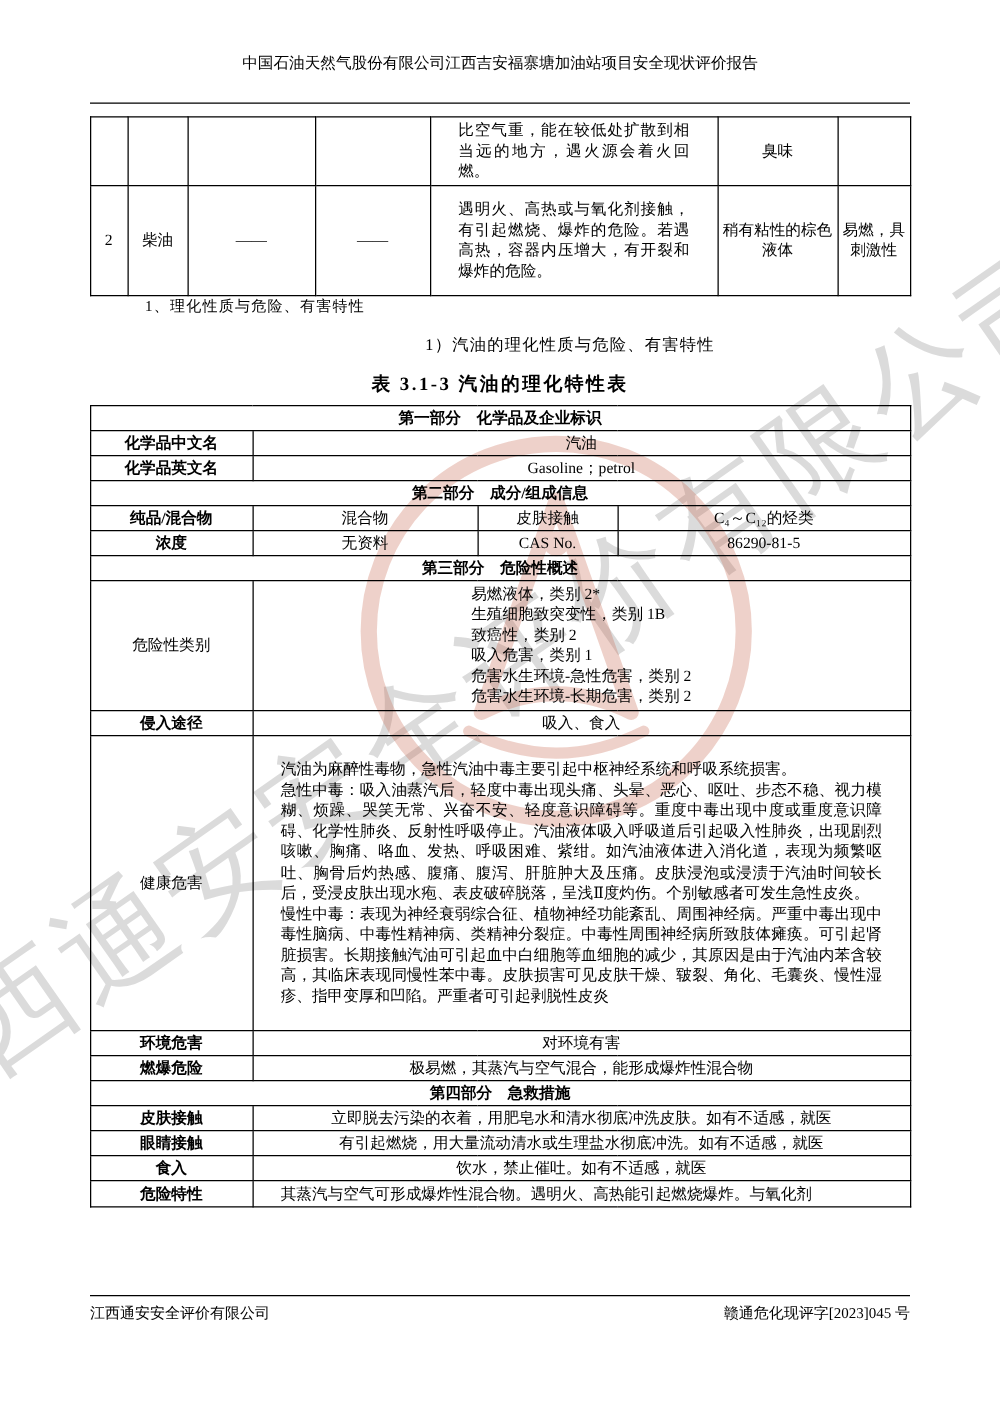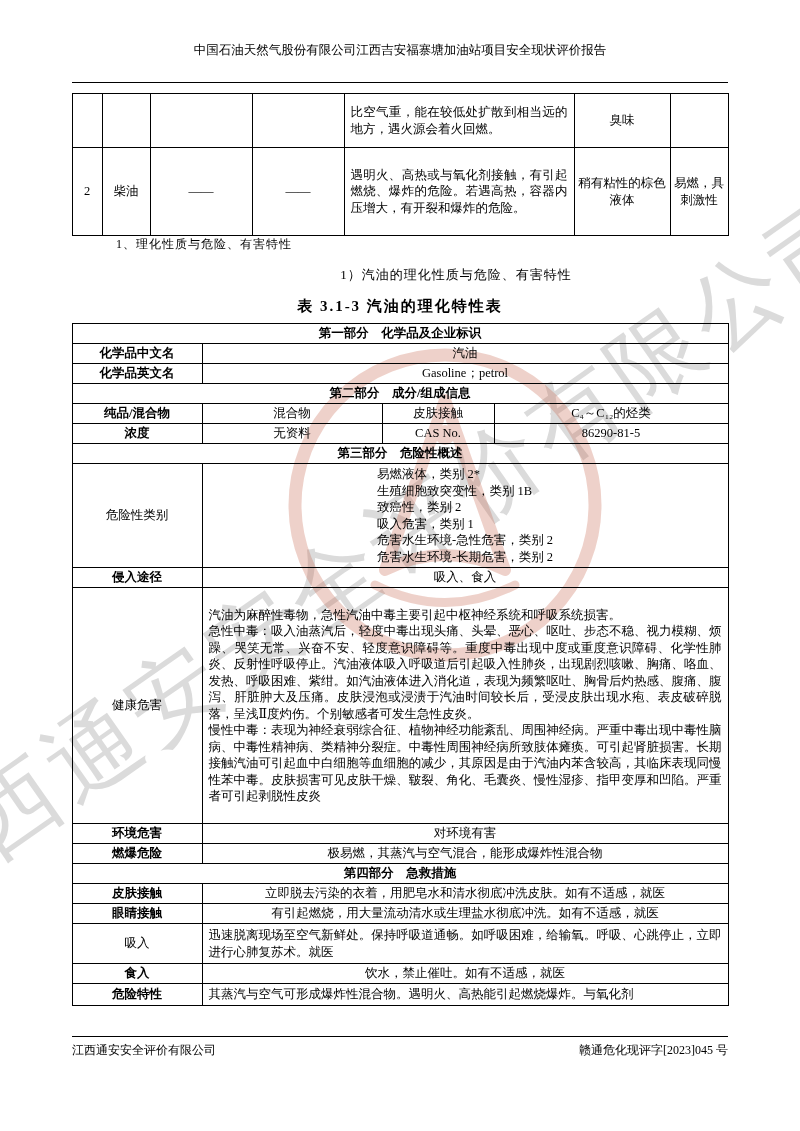--- a/index.html
+++ b/index.html
@@ -27,21 +27,21 @@
     padding: 1px 3px;
     vertical-align: middle;
     text-align: center;
     word-break: break-all;
     background: transparent;
   }
   .top-table { margin-top: 10px; }
   td.h54 { height: 54px; }
   td.h88 { height: 88px; }
   td.h20 { height: 20px; font-weight: bold; }
-  td.just  { text-align: justify; padding: 2px 6px; }
+  td.just  { text-align: justify; padding: 2px 22px; }
   td.health-cell { height: 236px; vertical-align: top; }
   td.class-cell { height: 104px; }
   td.inhale-cell { height: 40px; }
   .pre { white-space: pre-line; }
   .inner-left { display: inline-block; text-align: left; white-space: pre-line; vertical-align: middle; }
 
   .h1 { font-size: 12px; margin: 0 0 0 116px; letter-spacing: 1px; }
   .h2 { font-size: 13px; margin: 13px 0 0 112px; letter-spacing: 1px; text-align: center; }
   .tbl-title { text-align: center; font-size: 15px; font-weight: bold; margin: 13px 0 7px 0; letter-spacing: 2px; }
 
@@ -184,24 +184,20 @@
     </tr>
     <tr>
       <td class="h20">皮肤接触</td>
       <td colspan="3">立即脱去污染的衣着，用肥皂水和清水彻底冲洗皮肤。如有不适感，就医</td>
     </tr>
     <tr>
       <td class="h20">眼睛接触</td>
       <td colspan="3">有引起燃烧，用大量流动清水或生理盐水彻底冲洗。如有不适感，就医</td>
     </tr>
     <tr>
-      <td class="inhale-cell">吸入</td>
-      <td colspan="3" class="just">迅速脱离现场至空气新鲜处。保持呼吸道通畅。如呼吸困难，给输氧。呼吸、心跳停止，立即进行心肺复苏术。就医</td>
-    </tr>
-    <tr>
       <td class="h20">食入</td>
       <td colspan="3">饮水，禁止催吐。如有不适感，就医</td>
     </tr>
     <tr>
       <td class="h20">危险特性</td>
       <td colspan="3" class="just">其蒸汽与空气可形成爆炸性混合物。遇明火、高热能引起燃烧爆炸。与氧化剂</td>
     </tr>
   </tbody>
     </table>
 

